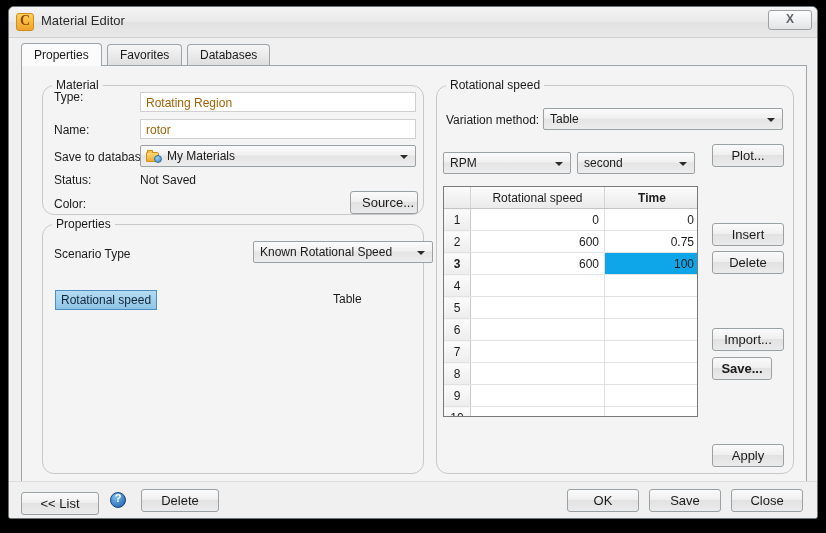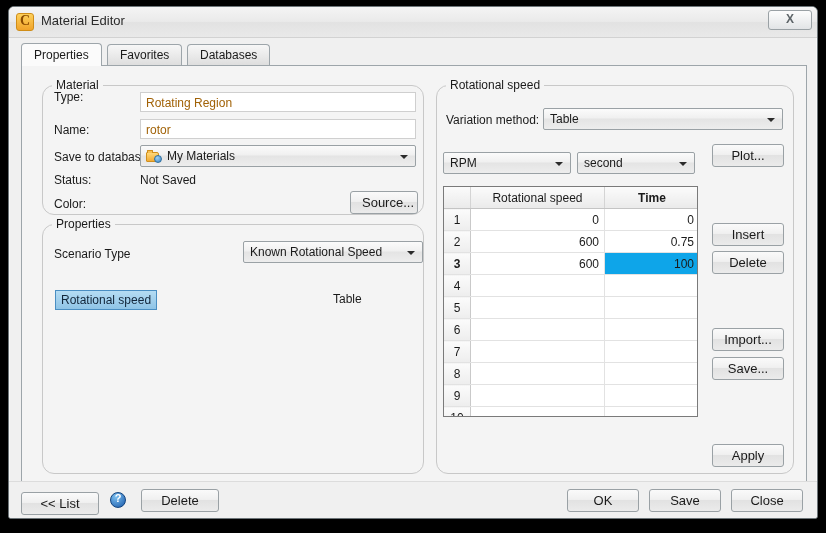--- a/index.html
+++ b/index.html
@@ -348,21 +348,21 @@
     <div class="lbl" style="left:118px;top:107px;">Not Saved</div>
 
     <div class="lbl" style="left:32px;top:131px;">Color:</div>
     <div class="btn" style="left:328px;top:125px;width:68px;padding-left:8px;">Source...</div>
 
     <div class="group" style="left:20px;top:158px;width:382px;height:250px;">
       <span class="legend">Properties</span>
     </div>
 
     <div class="lbl" style="left:32px;top:181px;">Scenario Type</div>
-    <div class="combo" style="left:221px;top:175px;width:180px;padding-left:34px;">
+    <div class="combo" style="left:231px;top:175px;width:180px;padding-left:34px;">
       <span class="ctext">Known Rotational Speed</span>
       <span class="arrow"></span>
     </div>
 
     <div class="listitem" style="left:33px;top:224px;">Rotational speed</div>
     <div class="plainval" style="left:311px;top:226px;">Table</div>
 
     <div class="group" style="left:414px;top:19px;width:358px;height:389px;">
       <span class="legend">Rotational speed</span>
     </div>
@@ -443,21 +443,21 @@
               <td class="last"></td>
             </tr>
           </tbody>
       </table>
     </div>
 
     <div class="btn" style="left:690px;top:78px;width:72px;">Plot...</div>
     <div class="btn" style="left:690px;top:157px;width:72px;">Insert</div>
     <div class="btn" style="left:690px;top:185px;width:72px;">Delete</div>
     <div class="btn" style="left:690px;top:262px;width:72px;">Import...</div>
-    <div class="btn" style="left:690px;top:291px;width:72px;">Save...</div>
+    <div class="btn" style="left:690px;top:291px;width:60px;font-weight:bold;">Save...</div>
     <div class="btn" style="left:690px;top:378px;width:72px;">Apply</div>
 
   </div>
 
   <div class="bottombar">
     <div class="btn" style="left:12px;top:10px;width:78px;">&lt;&lt; List</div>
     <div class="help-icon" style="left:101px;top:10px;">
       <span class="q">?</span>
     </div>
     <div class="btn" style="left:132px;top:7px;width:78px;">Delete</div>

